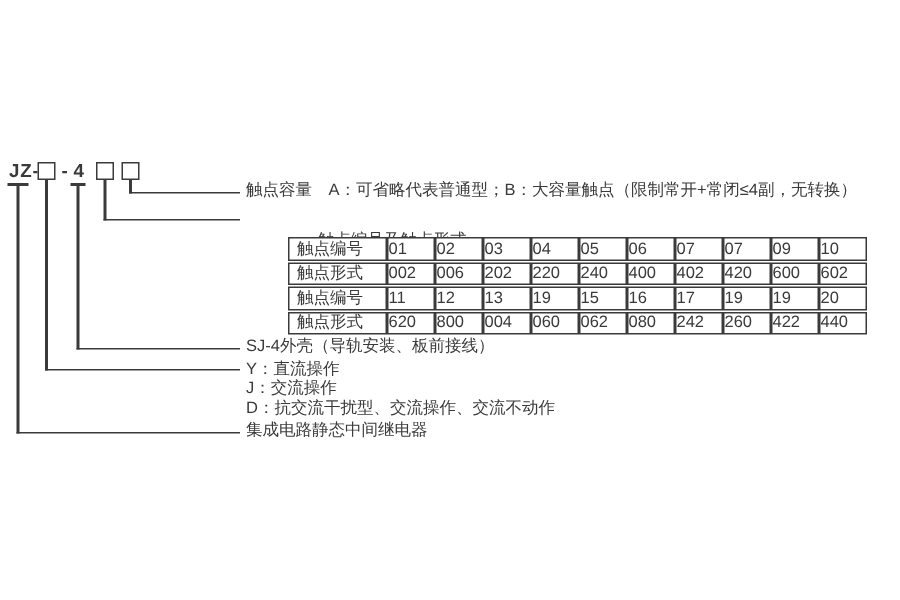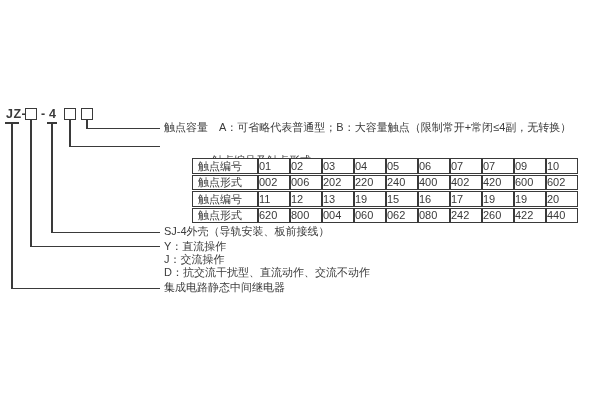--- a/index.html
+++ b/index.html
@@ -97,21 +97,21 @@
   <div class="hline" style="left:69px; top:145.5px; width:91px;"></div>
   <div class="hline" style="left:51px; top:231.5px; width:109px;"></div>
   <div class="hline" style="left:30px; top:245.5px; width:130px;"></div>
   <div class="hline" style="left:11px; top:287.5px; width:149px;"></div>
 
   <div class="note" style="top:121px;">触点容量　A：可省略代表普通型；B：大容量触点（限制常开+常闭≤4副，无转换）</div>
   <div class="note" style="top:154px;margin-left:48px;">触点编号及触点形式</div>
   <div class="note" style="top:225px;">SJ-4外壳（导轨安装、板前接线）</div>
   <div class="note" style="top:240px;">Y：直流操作</div>
   <div class="note" style="top:253px;">J：交流操作</div>
-  <div class="note" style="top:266px;">D：抗交流干扰型、直流动作、交流不动作</div>
+  <div class="note" style="top:266px;">D：抗交流干扰型、交流操作、交流不动作</div>
   <div class="note" style="top:281px;">集成电路静态中间继电器</div>
 
   <div class="ctable-wrap">
     <table class="ctable">
       <colgroup>
         <col style="width:66px;">
         <col style="width:32px;">
           <col style="width:32px;">
           <col style="width:32px;">
           <col style="width:32px;">

